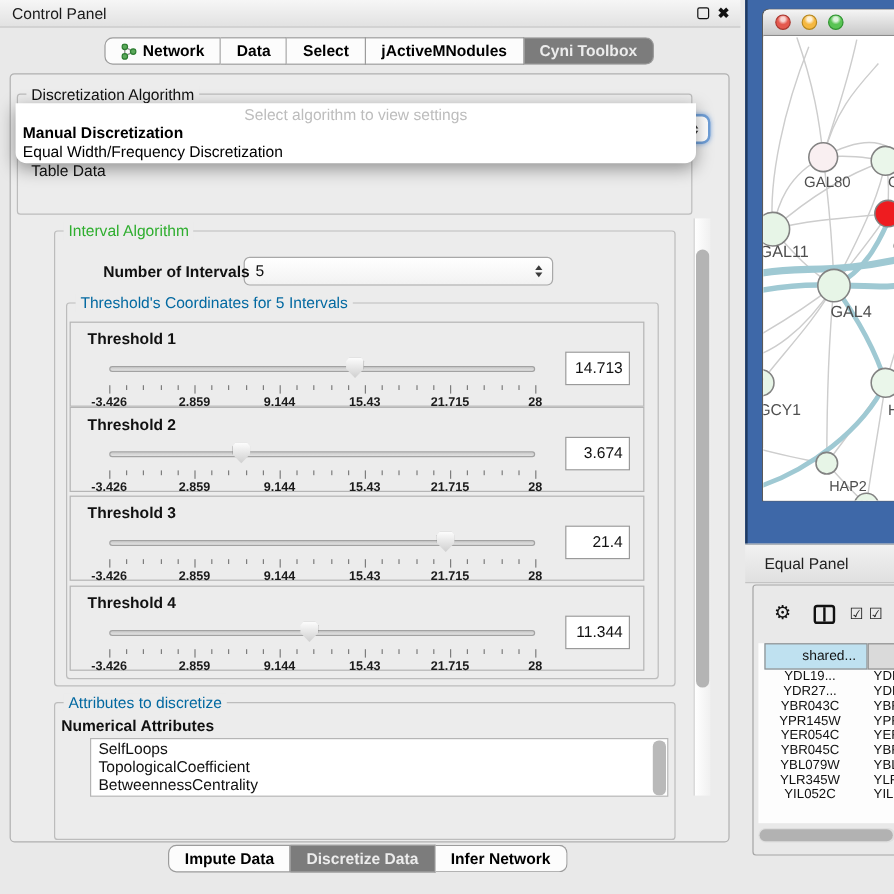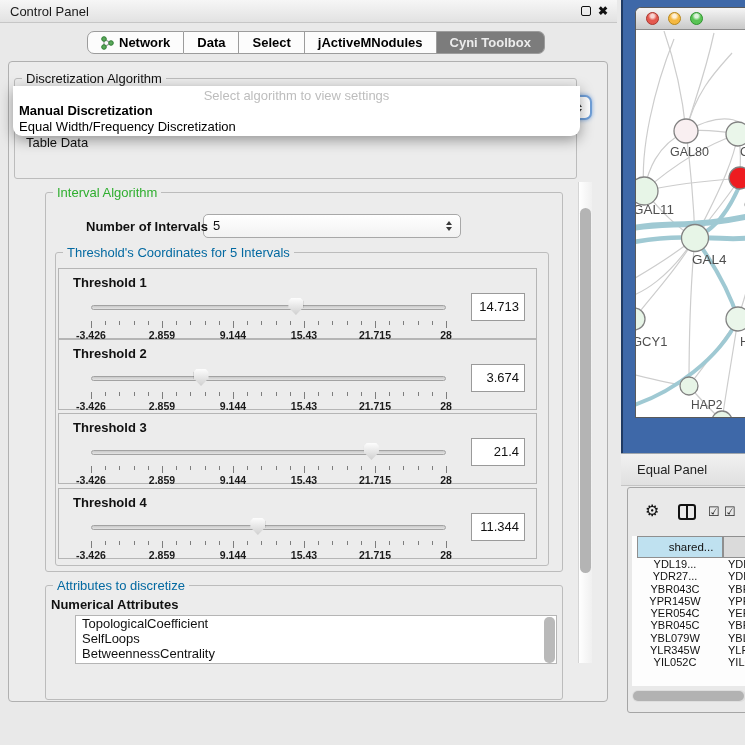--- a/index.html
+++ b/index.html
@@ -359,33 +359,44 @@
             </div>
             <div class="th-value">11.344</div>
           </div>
         </div>
 
       <div class="groupbox" style="left:36px; top:523px; width:518px; height:115px;"></div>
       <div class="grouplabel lbl-blue" style="left:44px; top:516px;">Attributes to discretize</div>
       <div class="grouplabel lbl-dark" style="left:38px; top:535px; font-weight:700; background:transparent;">Numerical Attributes</div>
       <div class="attr-list">
         <div id="attr-items">
+            <div class="attr-item">SelfLoops</div>
             <div class="attr-item">TopologicalCoefficient</div>
-            <div class="attr-item">SelfLoops</div>
             <div class="attr-item">BetweennessCentrality</div>
           </div>
         <div class="attr-scroll"></div>
       </div>
 
       <div class="vscroll">
         <div class="vthumb"></div>
       </div>
 
     </div>
 
+    <div class="bottom-tabbar" id="bottom-tabs">
+        <div class="tab">
+          <span>Impute Data</span>
+        </div>
+        <div class="tab selected">
+          <span>Discretize Data</span>
+        </div>
+        <div class="tab">
+          <span>Infer Network</span>
+        </div>
+      </div>
   </section>
 
   <section class="net-frame">
     <div class="mac-window">
       <div class="mac-titlebar">
         <span class="light red"></span>
         <span class="light yellow"></span>
         <span class="light green"></span>
       </div>
       <div class="net-canvas">

